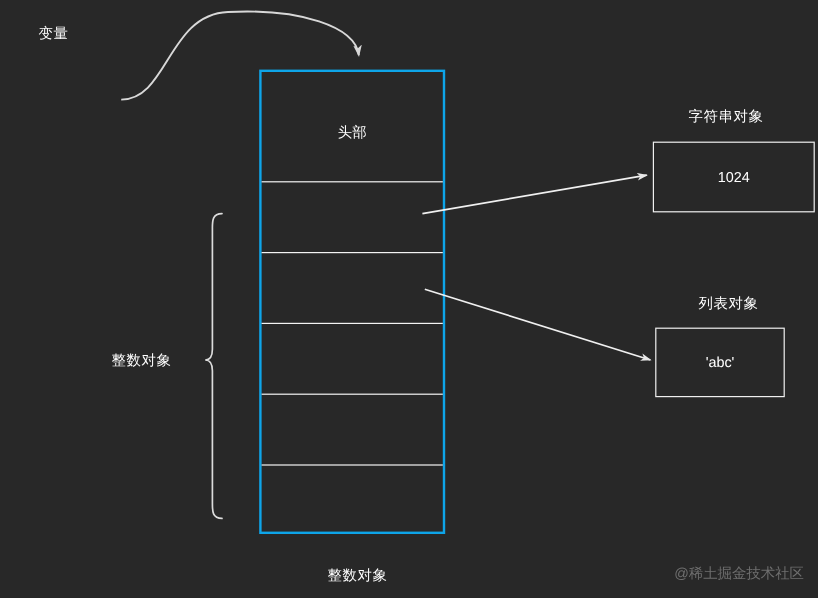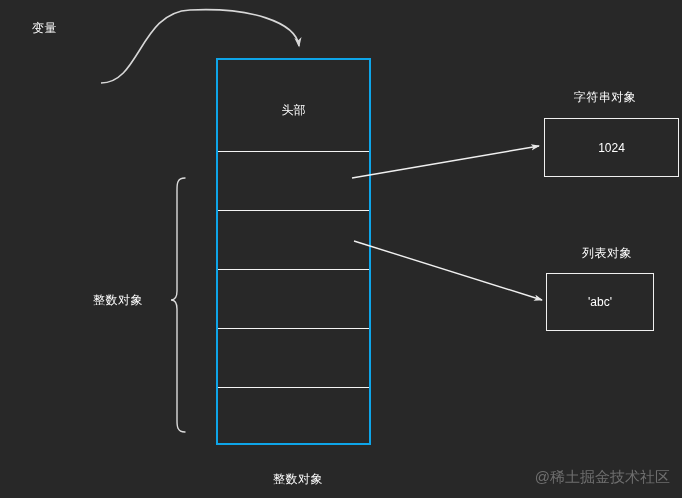--- a/index.html
+++ b/index.html
@@ -76,21 +76,21 @@
     top: 0;
     width: 682px;
     height: 498px;
     pointer-events: none;
   }
   #watermark {
     position: absolute;
     right: 12px;
     bottom: 14px;
     color: #6e6e6e;
-    font-size: 15px;
+    font-size: 12px;
     line-height: 1;
     white-space: nowrap;
   }
 </style>
 </head>
 <body>
 
 <div id="canvas">
 
   <div class="label" style="left:32px; top:22px;text-align:center;">变量</div>

